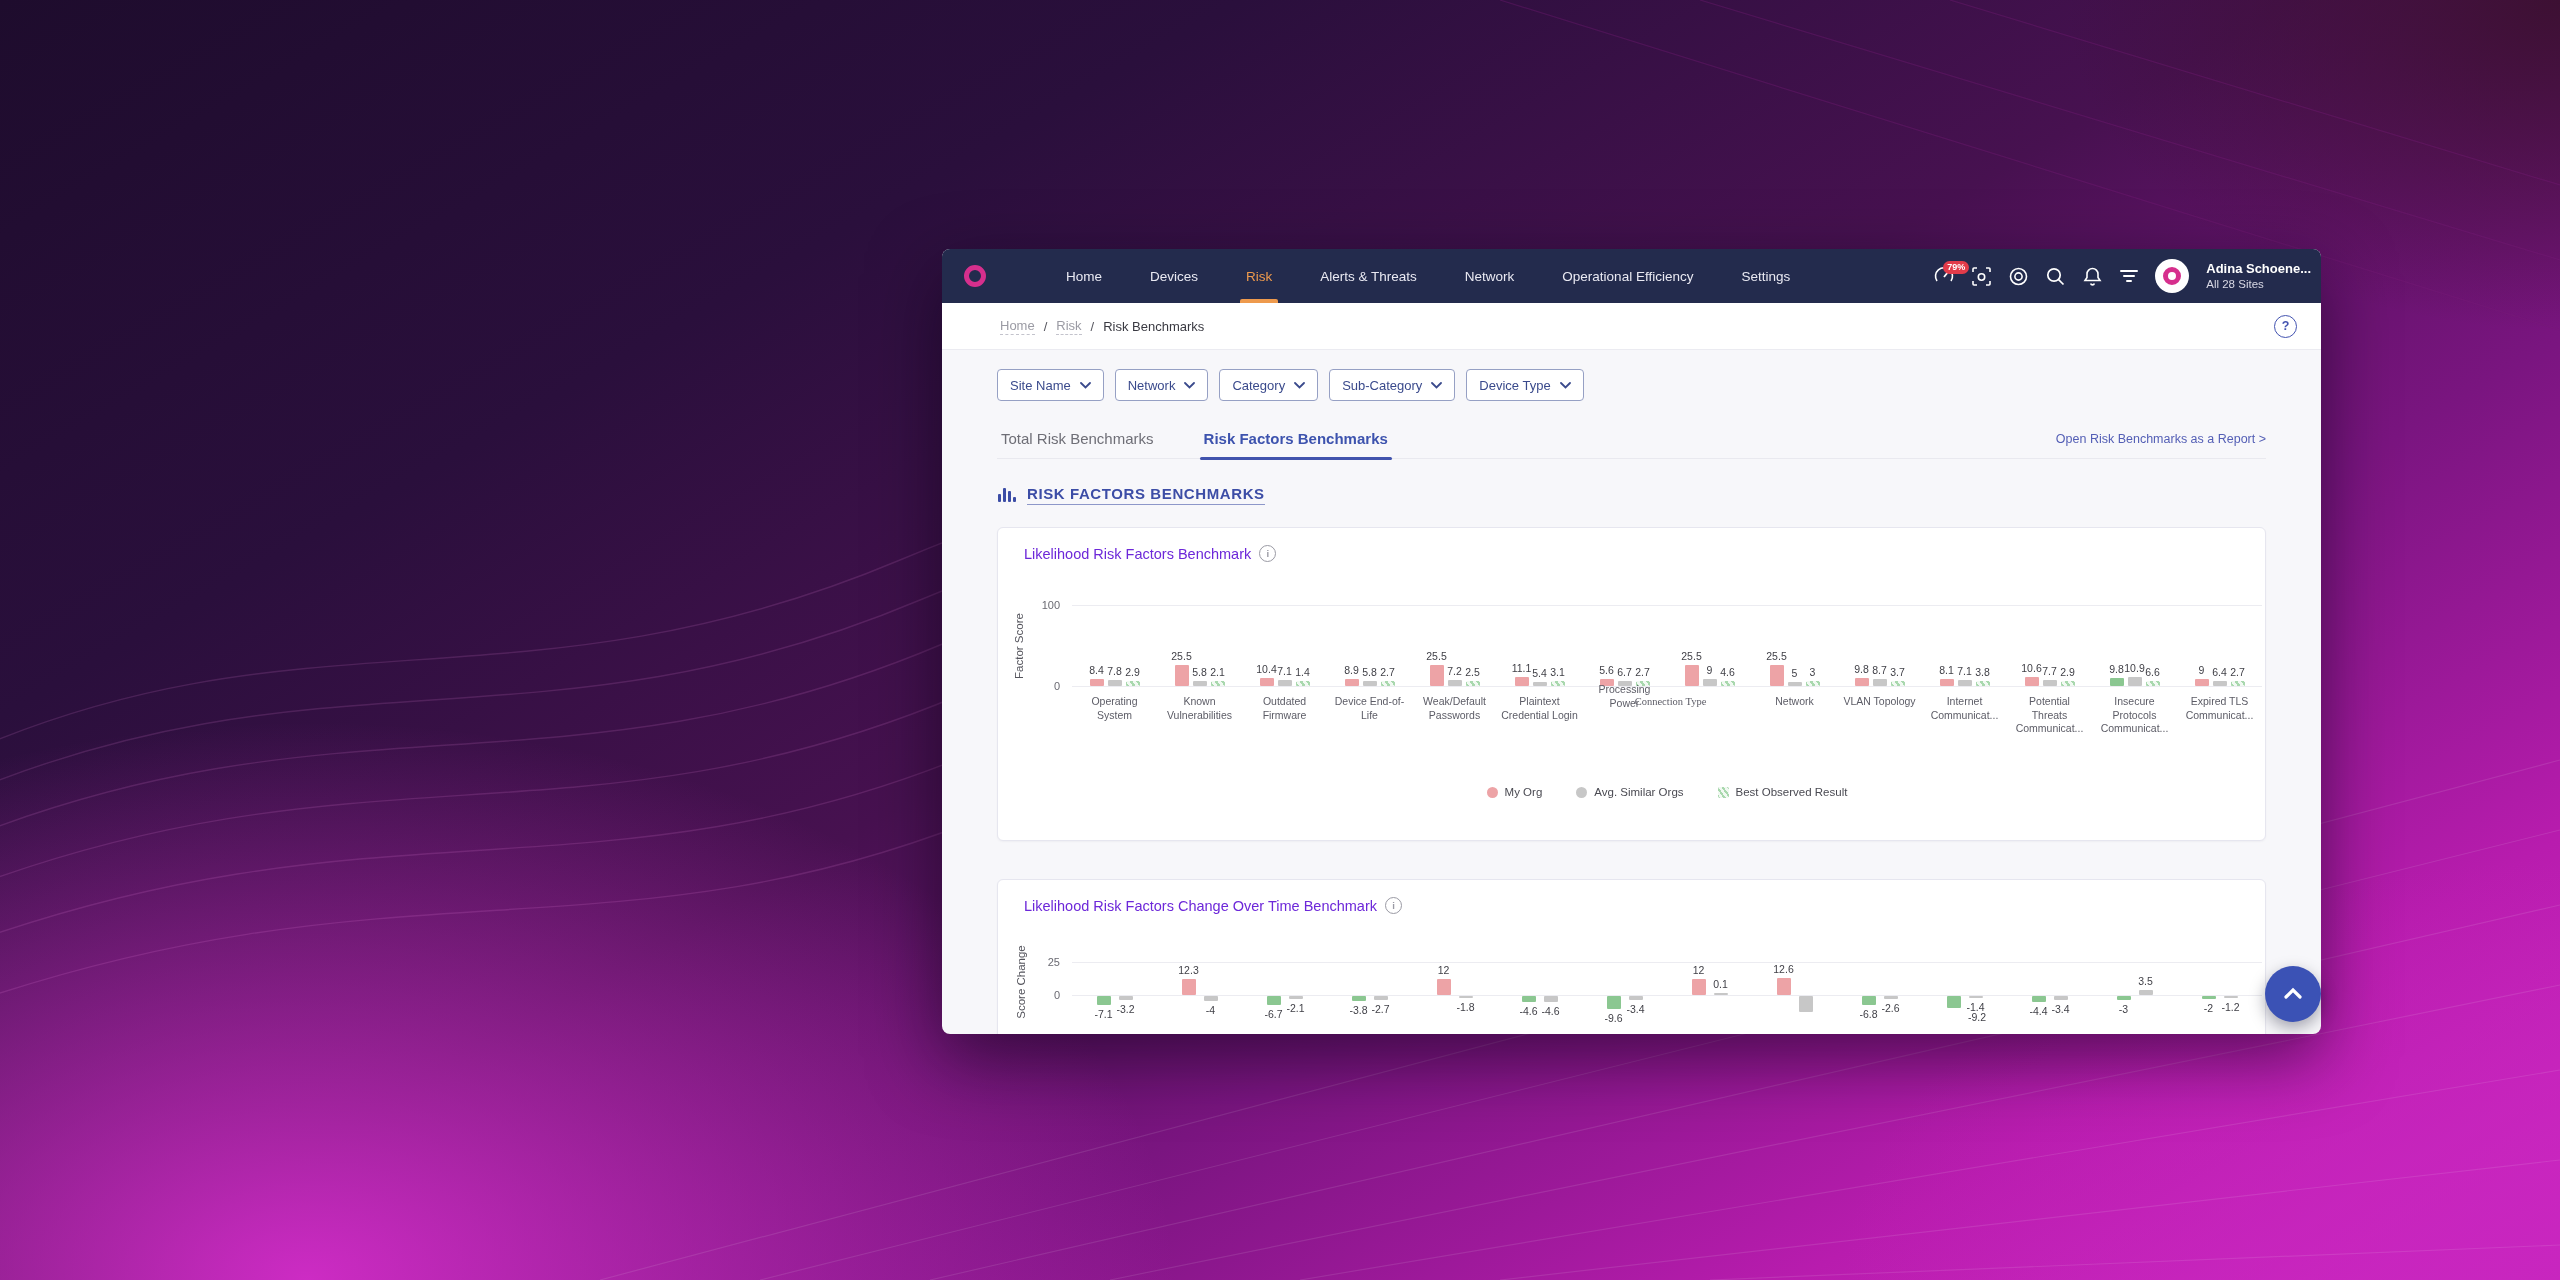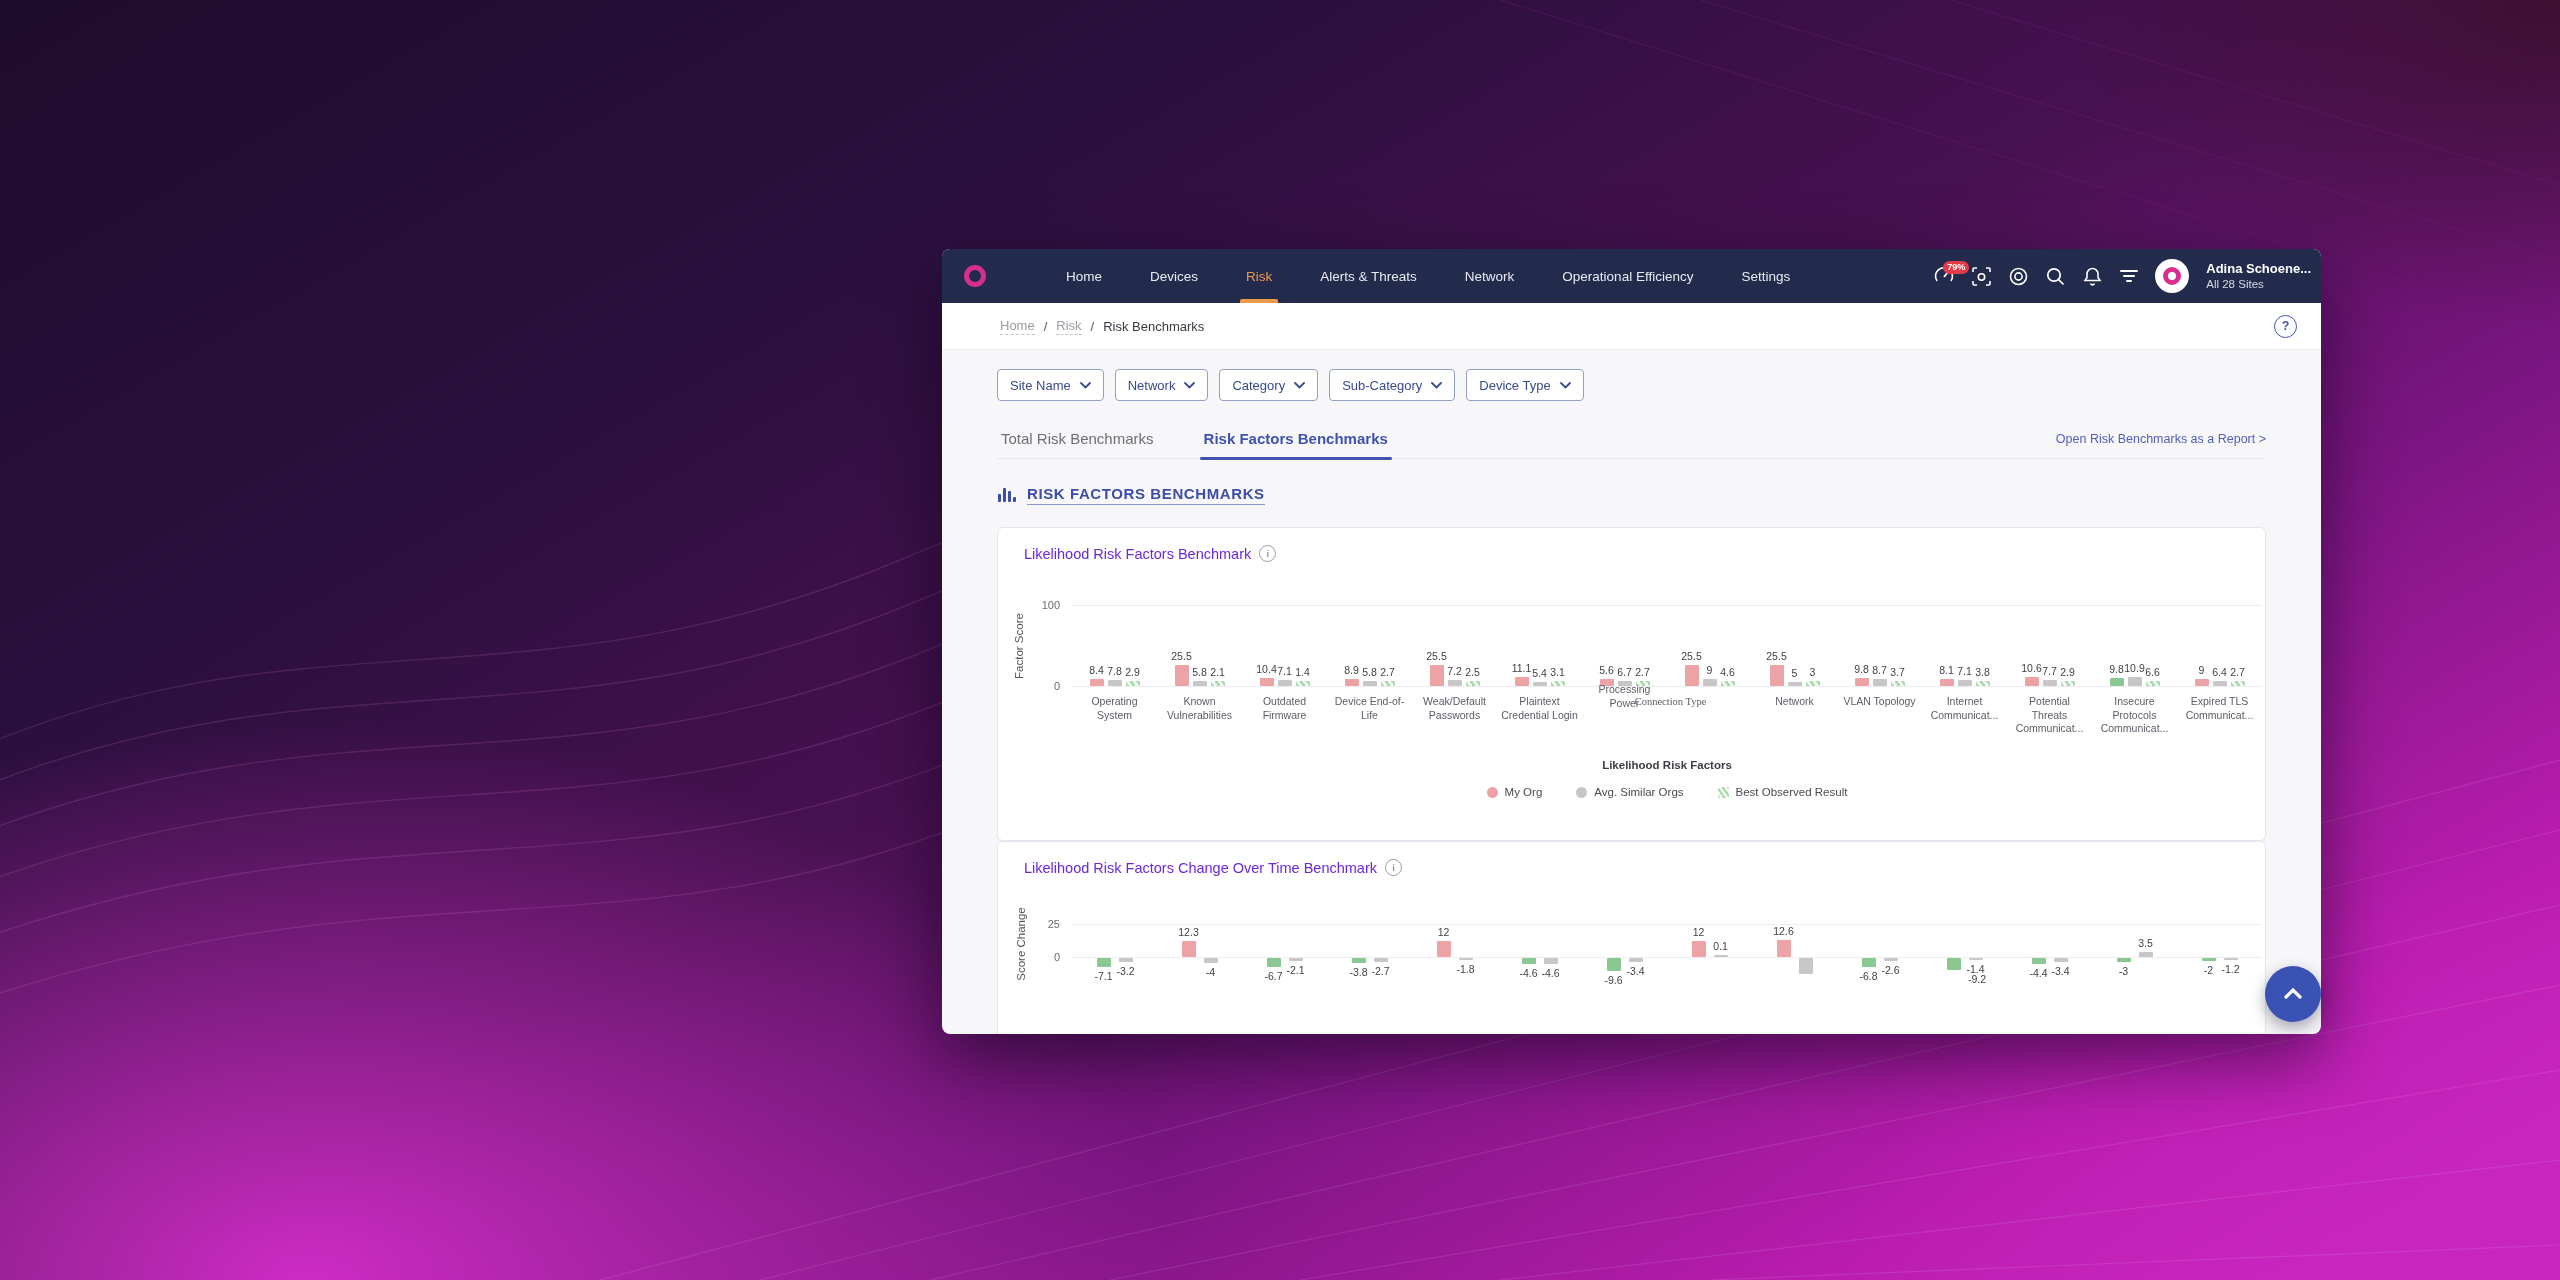--- a/index.html
+++ b/index.html
@@ -56,21 +56,21 @@
   .tab.active::after{content:"";position:absolute;left:0;right:0;bottom:-2px;height:3px;background:#4153ad;border-radius:2px;}
   .report-link{margin-left:auto;font-size:12.5px;color:#535eb5;cursor:pointer;padding-bottom:12px;white-space:nowrap;}
   .section-heading{display:flex;align-items:center;gap:10px;margin-top:26px;}
   .section-heading svg{display:block;}
   .section-title{font-size:15px;font-weight:bold;letter-spacing:.6px;color:#3c4da6;
     border-bottom:1.5px solid #8d97c9;padding-bottom:2px;cursor:pointer;}
   
   .card{position:relative;background:#fff;border:1px solid #e6e6ef;border-radius:6px;
     box-shadow:0 1px 2px rgba(30,30,60,.04);margin-top:0;}
   #card1{margin-top:22px;height:312px;}
-  #card2{height:300px;}
+  #card2{margin-top:38px;height:300px;}
   .card-title-row{display:flex;align-items:center;gap:8px;padding:17px 0 0 26px;}
   .card-title{font-size:14.5px;color:#6d28d9;}
   .info-ic{width:15px;height:15px;border-radius:50%;border:1.4px solid #9a9aa4;color:#9a9aa4;
     font-size:9.5px;display:flex;align-items:center;justify-content:center;font-weight:bold;}
   .plot{position:absolute;inset:0;}
   .gridline{position:absolute;height:1px;background:#ececf1;}
   .tick{position:absolute;font-size:11px;color:#6a6a72;text-align:right;width:40px;}
   .bar{position:absolute;border-radius:1px;}
   .bar.hatch{background:repeating-linear-gradient(55deg,#a9d8ae 0 2.5px,#f1f9f2 2.5px 5.5px);}
   .vlabel{position:absolute;font-size:10.5px;color:#3f3f46;text-align:center;width:36px;white-space:nowrap;}
@@ -345,21 +345,20 @@
           <div class="cat" style="left: 418px; width: 77px; top: 167px;">Weak/Default Passwords</div>
           <div class="cat" style="left: 503px; width: 77px; top: 167px;">Plaintext Credential Login</div>
           <div class="cat" style="left: 588px; width: 77px; top: 155px;">Processing Power</div>
           <div class="cat" style="left: 634px; width: 77px; top: 167px; font-family: Liberation Serif, serif;">Connection Type</div>
           <div class="cat" style="left: 758px; width: 77px; top: 167px;">Network</div>
           <div class="cat" style="left: 843px; width: 77px; top: 167px;">VLAN Topology</div>
           <div class="cat" style="left: 928px; width: 77px; top: 167px;">Internet Communicat...</div>
           <div class="cat" style="left: 1013px; width: 77px; top: 167px;">Potential Threats Communicat...</div>
           <div class="cat" style="left: 1098px; width: 77px; top: 167px;">Insecure Protocols Communicat...</div>
           <div class="cat" style="left: 1183px; width: 77px; top: 167px;">Expired TLS Communicat...</div>
-          <div class="axis-x" style="left: 74px; width: 1190px; top: 231px;">Likelihood Risk Factors</div>
           <div class="legend" style="top: 258px; left: 74px; width: 1190px; justify-content: center;">
             <div class="it">
               <span class="sw" style="background: rgb(237, 163, 166);"></span>
               <span>My Org</span>
             </div>
             <div class="it">
               <span class="sw" style="background: rgb(199, 199, 199);"></span>
               <span>Avg. Similar Orgs</span>
             </div>
             <div class="it">

